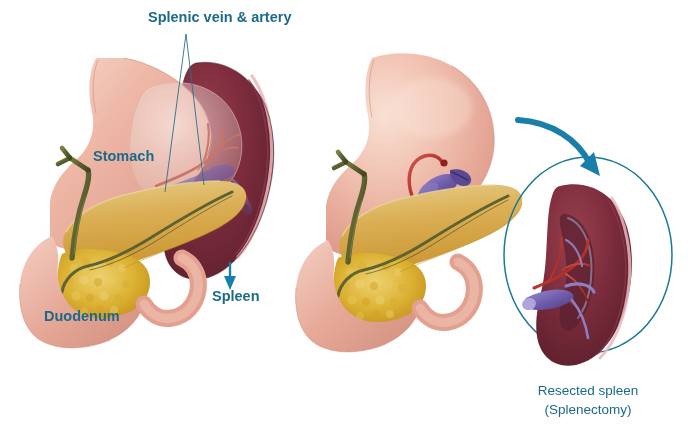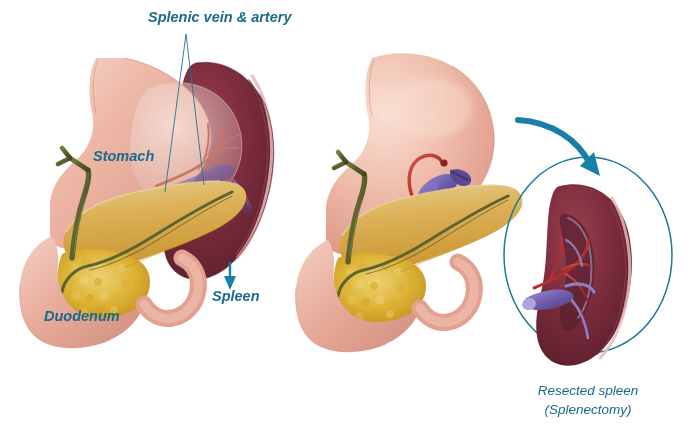--- a/index.html
+++ b/index.html
@@ -12,21 +12,20 @@
     width: 694px;
     height: 442px;
     overflow: hidden;
     font-family: "Liberation Sans", sans-serif;
   }
   #figure-root {
     position: relative;
     width: 694px;
     height: 442px;
     background: #ffffff;
-    font-style: italic;
   }
   #figure-svg {
     display: block;
     width: 694px;
     height: 442px;
   }
   .anno-text {
     font-family: "Liberation Sans", sans-serif;
     font-weight: bold;
     fill: #1b6a8a;

